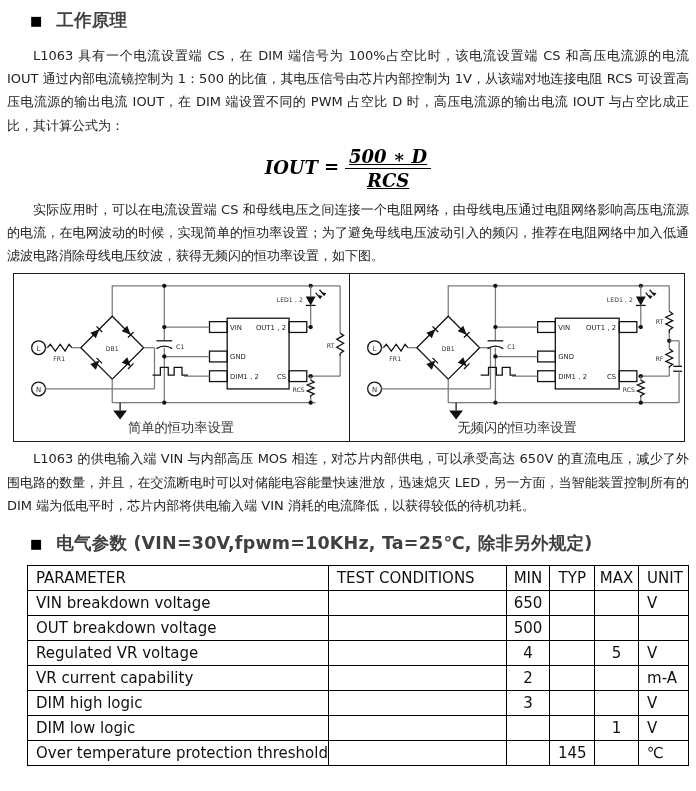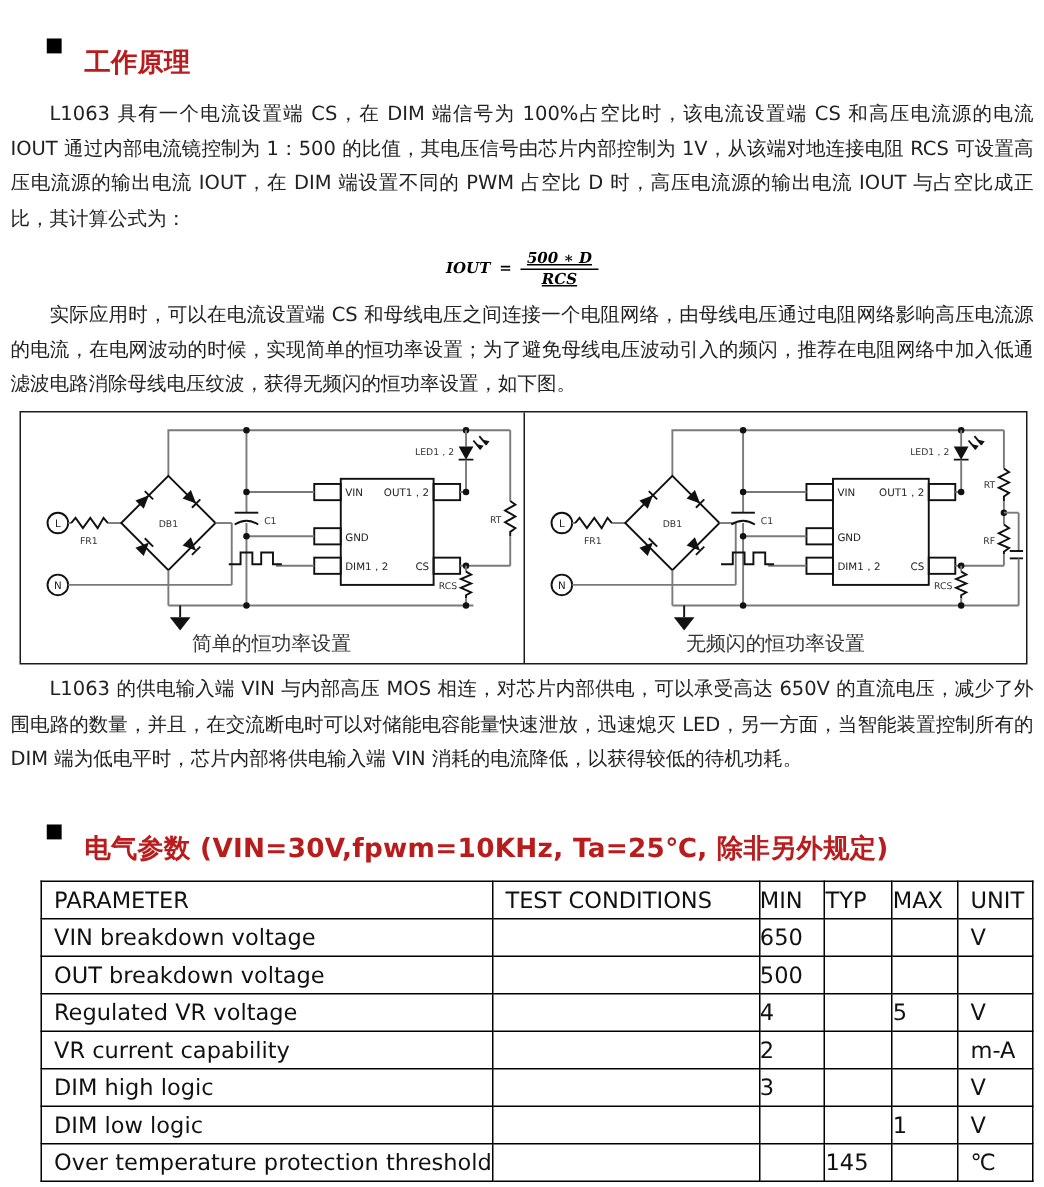--- a/index.html
+++ b/index.html
@@ -2,30 +2,30 @@
 <html><head>
 <meta charset="utf-8">
 <style>
   * { margin:0; padding:0; box-sizing:border-box; }
   html,body { width:696px; height:791px; background:#ffffff; overflow:hidden;
     font-family:"DejaVu Sans","Liberation Sans",sans-serif; color:#1a1a1a; }
   .page { width:696px; height:791px; padding:8px 7px 0 7px; }
 
   .heading { display:flex; align-items:center; gap:14px; padding-left:23px; margin-bottom:4px; }
   .heading .sq { font-size:13px; line-height:1; color:#000; }
-  .heading .htxt { font-size:17.5px; font-weight:bold; color:#b91c1c; letter-spacing:0.2px;margin-top:21px; }
+  .heading .htxt { font-size:17.5px; font-weight:bold; color:#404040; letter-spacing:0.2px; }
 
   p.body-par { font-size:13px; line-height:23.2px; text-align:justify;
     text-indent:2em; color:#222; }
   #para1 { margin-top:12px; }
   #para2 { margin-top:2px; }
   #para3 { margin-top:5px; }
 
   .formula { text-align:center; margin:9px 0 7px 0; font-family:"DejaVu Serif","Liberation Serif",serif;
-    font-weight:bold; font-style:italic; font-size:10px; color:#000; }
+    font-weight:bold; font-style:italic; font-size:18px; color:#000; }
   .formula .frac { display:inline-block; vertical-align:middle; text-align:center; margin-left:6px;text-decoration:underline; }
   .formula .num { display:block; padding:0 4px 1px 4px; border-bottom:1.6px solid #000; }
   .formula .den { display:block; padding-top:1px; }
   .formula .eq { font-style:normal; margin-left:6px; }
 
   .figure { width:672px; margin:6px 0 0 6px; display:flex; border:1.5px solid #1c1c1c; }
   .fig-cell { width:335px; height:167px; }
   .fig-cell + .fig-cell { border-left:1.5px solid #1c1c1c; }
   .fig-cell svg { display:block; }
 
@@ -35,21 +35,21 @@
   .dot { fill:#111; }
   .lbl { font-size:6.3px; fill:#333; font-family:"DejaVu Sans",sans-serif; }
   .pin { font-size:7px; fill:#222; font-family:"DejaVu Sans",sans-serif; }
   .cap-t { font-size:13.5px; fill:#333; font-family:"DejaVu Sans",sans-serif; }
 
   .sec2 { margin-top:14px; }
 
   table.params { border-collapse:collapse; margin:10px 0 0 20px; table-layout:fixed;padding-left:20px; }
   table.params th, table.params td { border:1.4px solid #000; font-size:15px; font-weight:normal;
     height:25px; padding:0 0 0 8px; text-align:left; color:#111; white-space:nowrap; overflow:hidden; }
-  table.params th.c, table.params td.c { text-align:left; padding:0; }
+  table.params th.c, table.params td.c { text-align:center; padding:0; }
   col.c-param{width:286px;} col.c-cond{width:178px;} col.c-min{width:44px;}
   col.c-typ{width:45px;} col.c-max{width:44px;} col.c-unit{width:50px;}
 </style>
 </head>
 <body>
 
 <div class="page">
 
   <div class="heading">
     <span class="sq">■</span>

